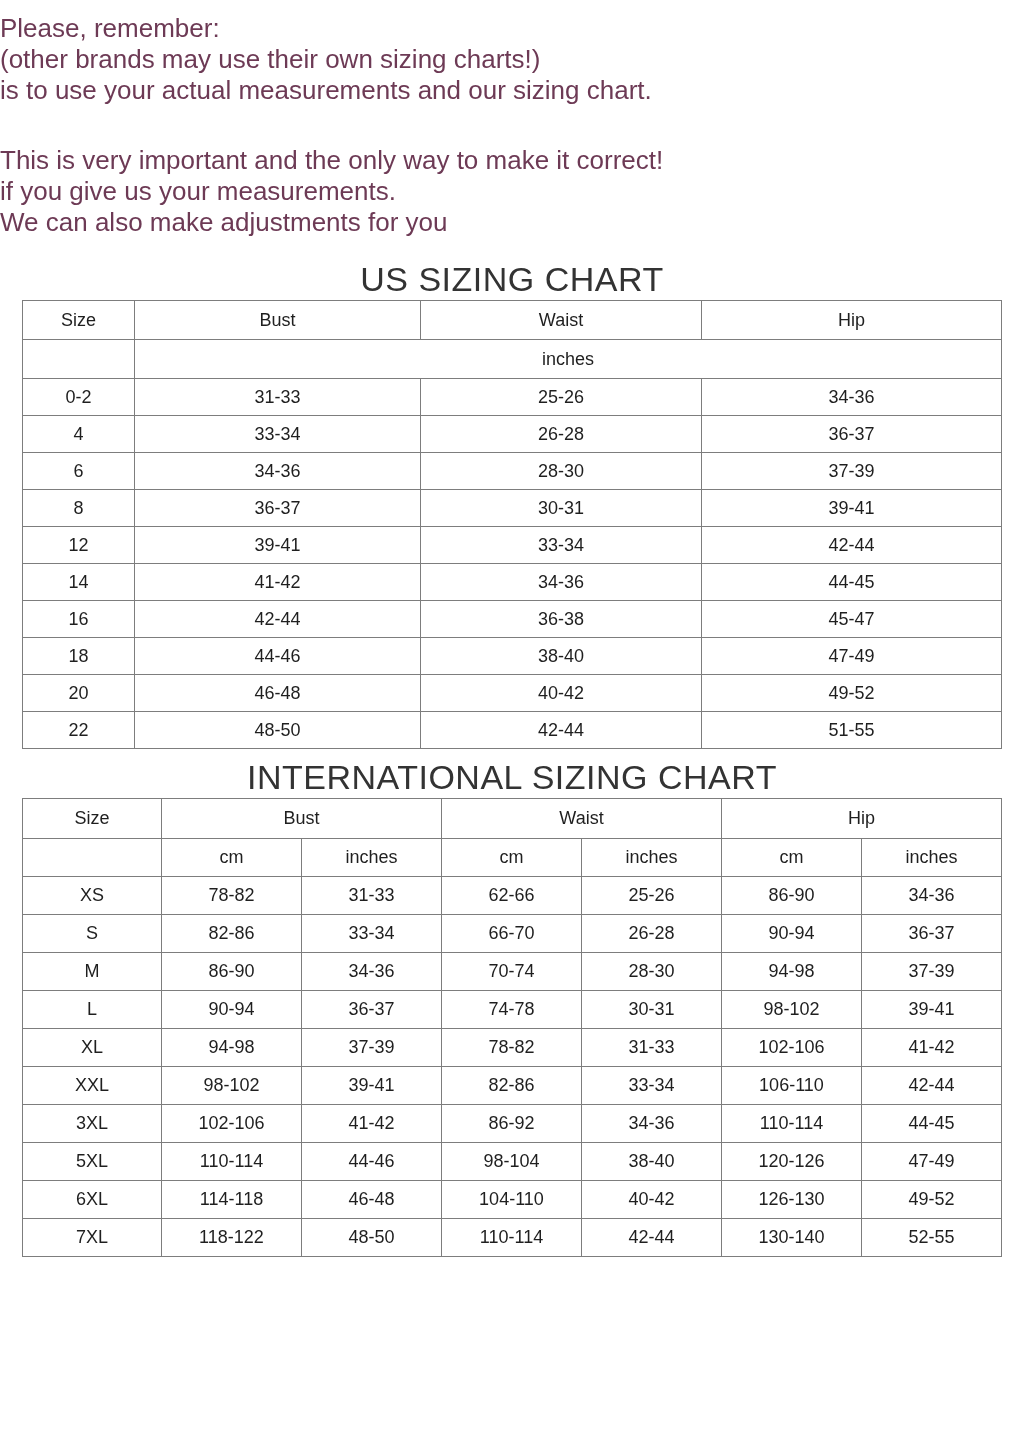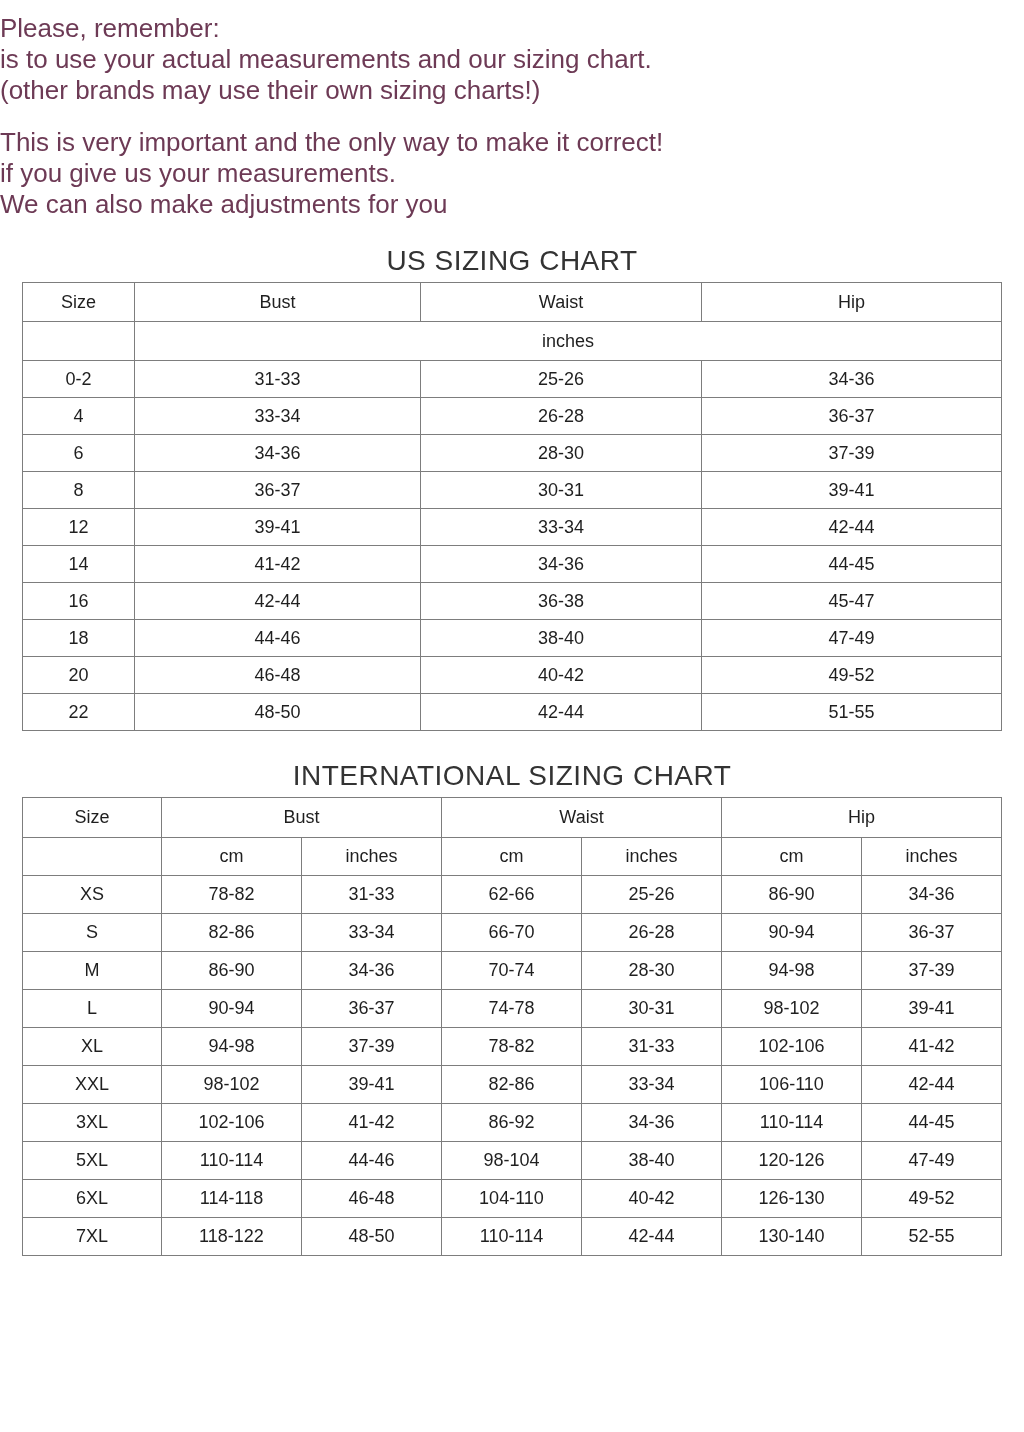--- a/index.html
+++ b/index.html
@@ -18,32 +18,32 @@
   }
   .intro {
     padding-top: 13px;
     text-align: left;
     color: #6d3a55;
     font-size: 26px;
     line-height: 31px;
     font-weight: 300;
   }
   .intro-para2 {
-    margin-top: 21px;
+    margin-top: 39px;
   }
   .chart-title {
     text-align: center;
     color: #333333;
-    font-size: 28px;
+    font-size: 34px;
     line-height: 30px;
     letter-spacing: 0.5px;
     font-weight: 300;
   }
   .us-title   { margin-top: 26px; }
-  .intl-title { margin-top: 30px; }
+  .intl-title { margin-top: 13px; }
   table.sizing-table {
     border-collapse: collapse;
     table-layout: fixed;
     margin: 6px auto 0 auto;
     width: 979px;
     color: #1f1f1f;
     font-size: 18px;
     text-align: center;
     font-weight: 300;
   }
@@ -64,22 +64,22 @@
   .intl-table tr.unit-row   { height: 38px; }
 </style>
 </head>
 <body>
 
 <div class="page">
 
   <div class="intro">
     <div>
       <div>Please, remember:</div>
+      <div>(other brands may use their own sizing charts!)</div>
       <div>is to use your actual measurements and our sizing chart.</div>
-      <div>(other brands may use their own sizing charts!)</div>
     </div>
     <div class="intro-para2">
       <div>This is very important and the only way to make it correct!</div>
       <div>if you give us your measurements.</div>
       <div>We can also make adjustments for you</div>
     </div>
   </div>
 
   <div class="chart-title us-title">US SIZING CHART</div>
 

